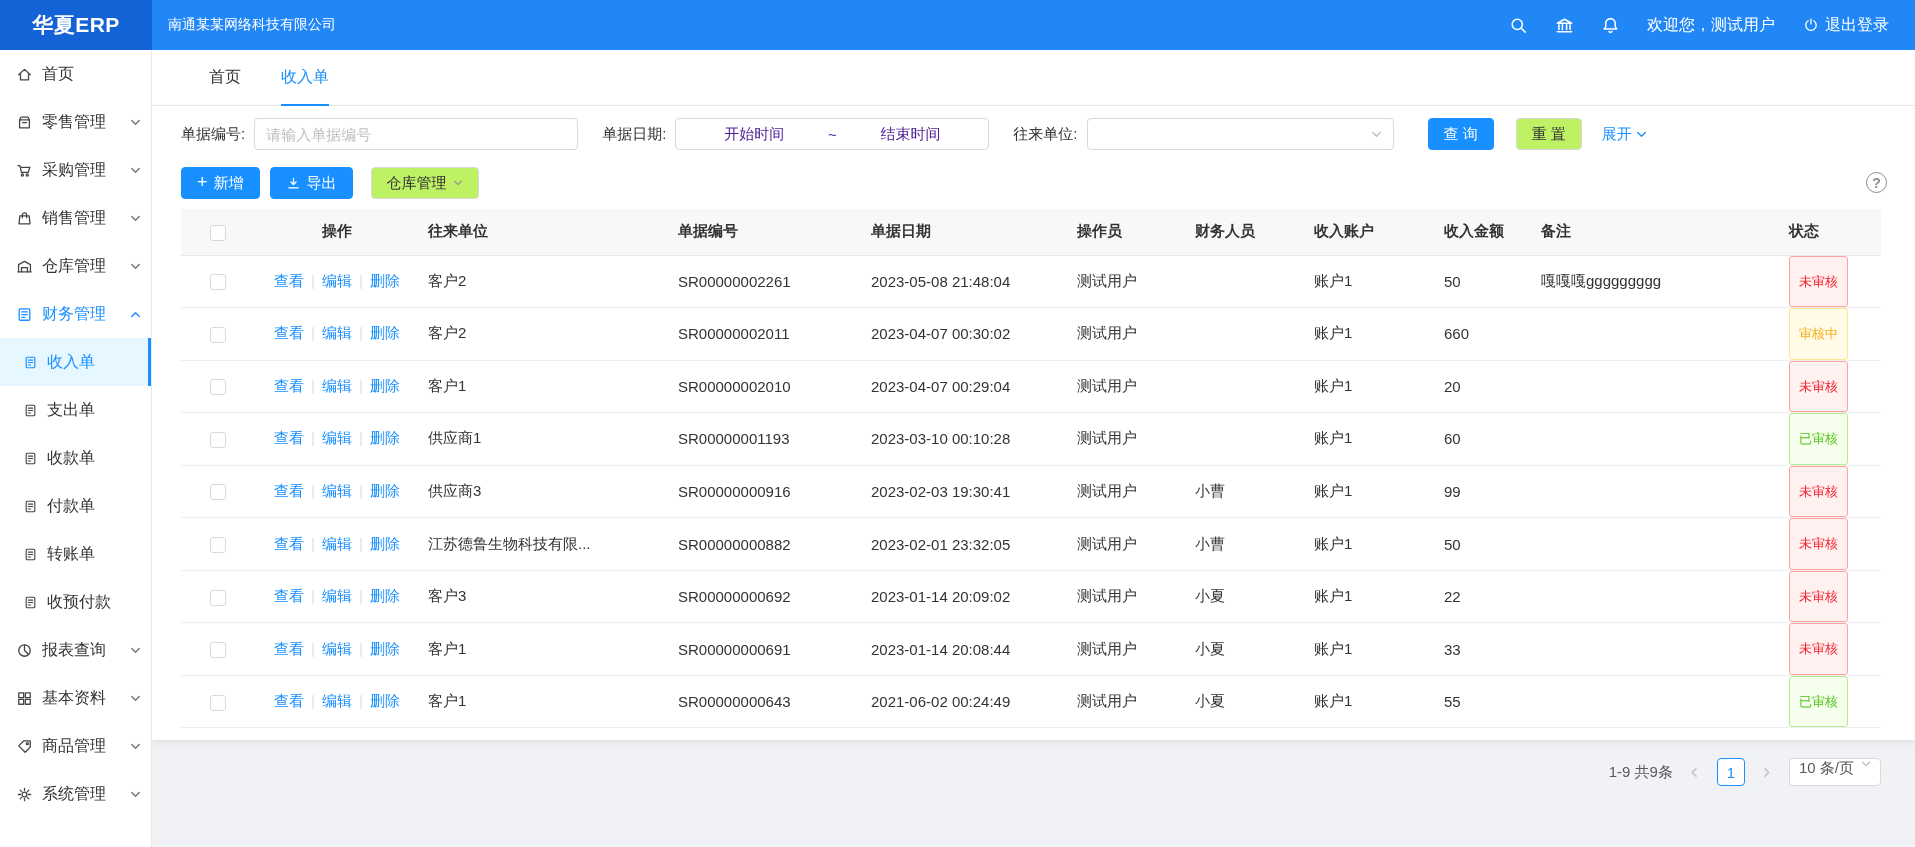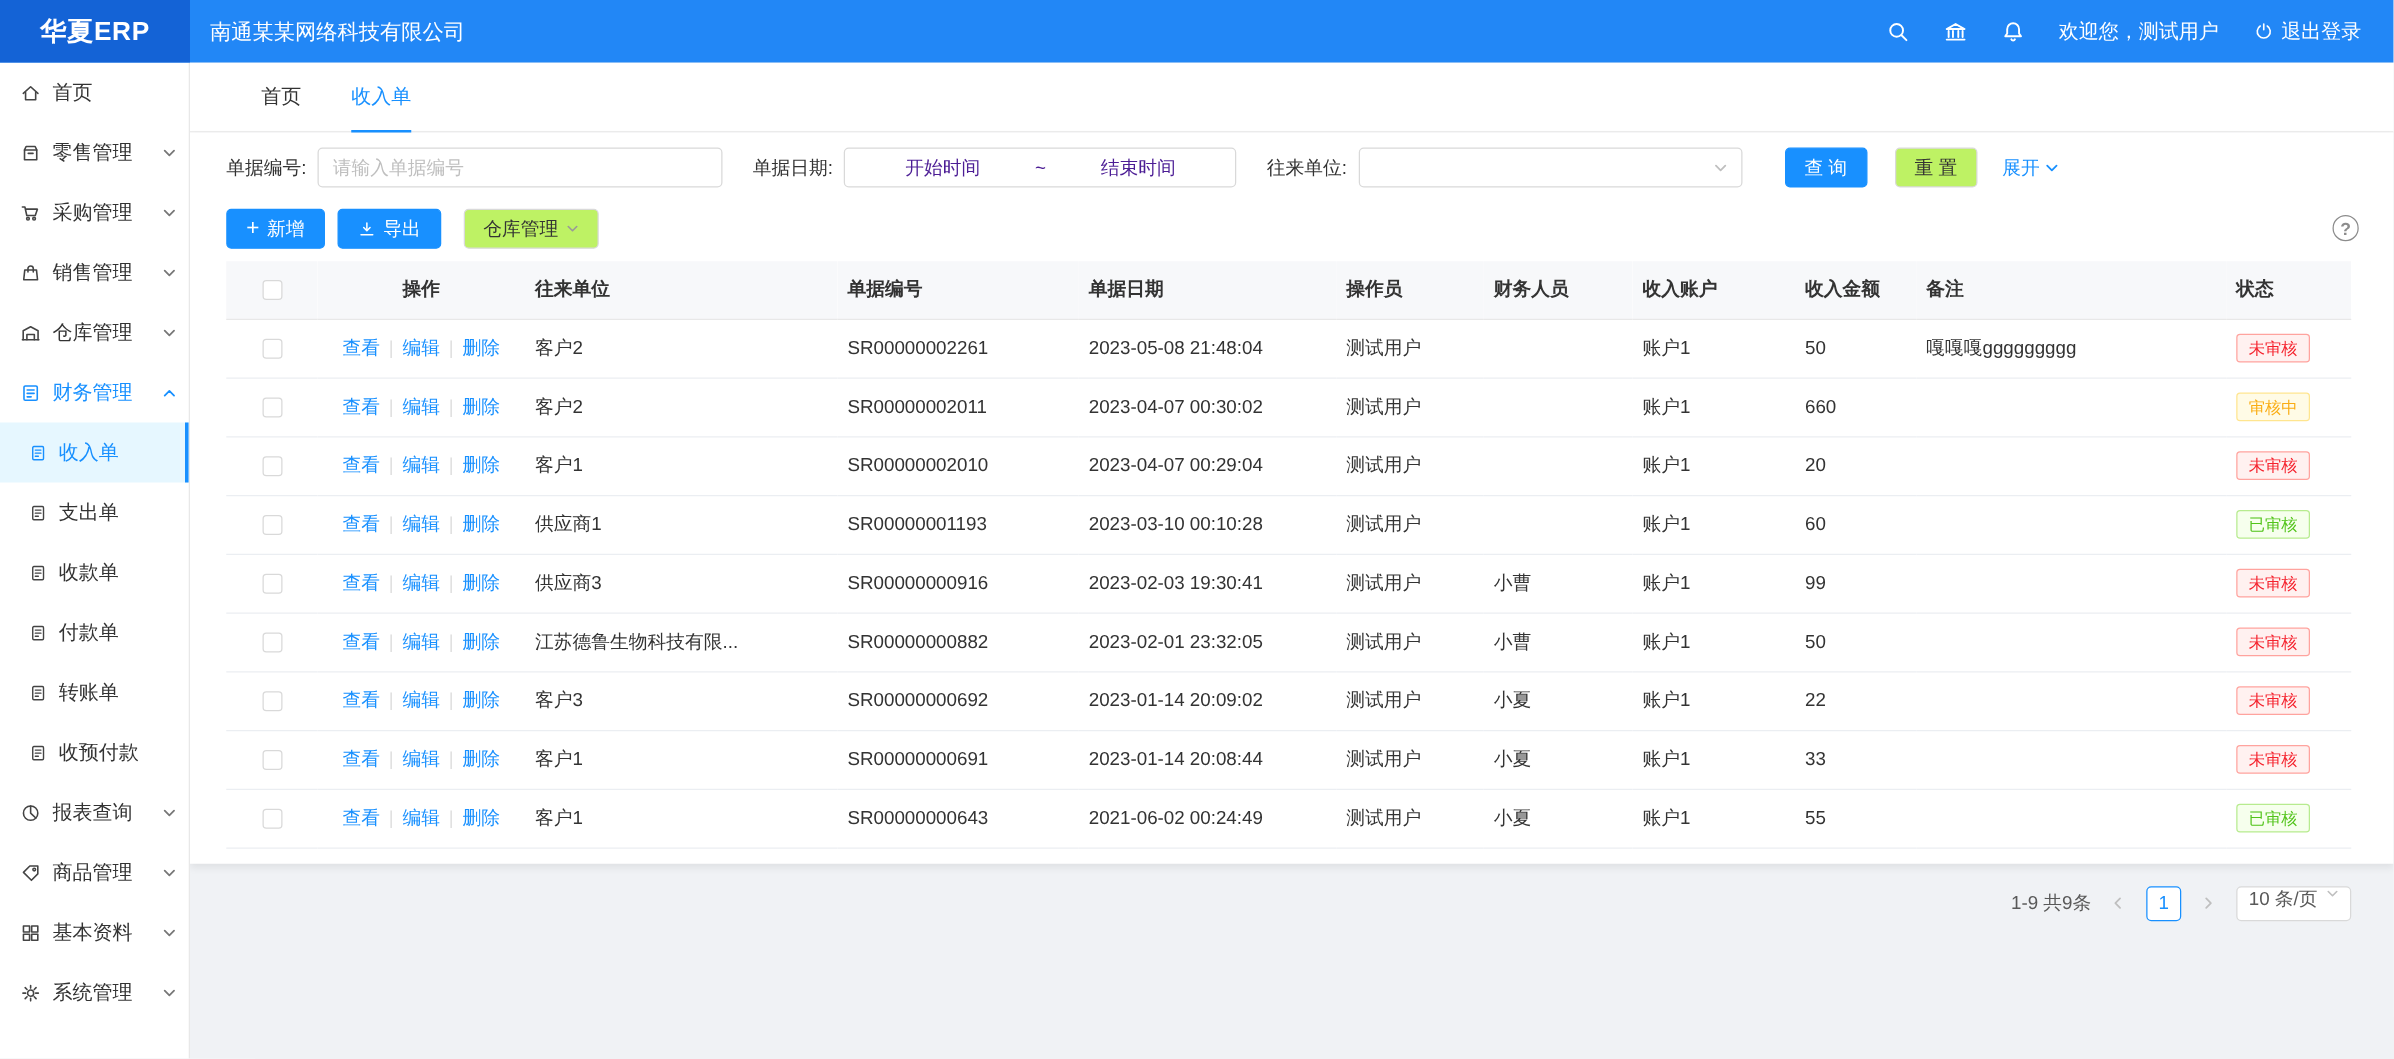--- a/index.html
+++ b/index.html
@@ -3,21 +3,21 @@
 <meta charset="utf-8">
 <style>
   *{margin:0;padding:0;box-sizing:border-box}
   body{font-family:"Liberation Sans","DejaVu Sans",sans-serif;font-size:15px;color:#333;background:#f0f2f5}
   svg{display:block;width:100%;height:100%}
   .app{position:relative;width:1915px;height:847px;background:#f0f2f5;overflow:hidden}
 
   
   .topbar{position:absolute;top:0;left:0;right:0;height:50px;background:#2287f6;display:flex;align-items:center;z-index:20}
   .logo{width:152px;height:50px;background:#1463d6;color:#fff;font-size:21px;font-weight:bold;display:flex;align-items:center;justify-content:center;letter-spacing:.5px;cursor:pointer;flex:none}
-  .company{color:#fff;font-size:17px;margin-left:16px;white-space:nowrap}
+  .company{color:#fff;font-size:14px;margin-left:16px;white-space:nowrap}
   .topbar-right{margin-left:auto;display:flex;align-items:center;padding-right:26px;color:#fff}
   .top-icon{width:19px;height:19px;color:#fff;cursor:pointer;flex:none}
   .topbar-right>.top-icon{margin-left:27px}
   .welcome{font-size:16px;margin-left:27px;white-space:nowrap}
   .logout{display:flex;align-items:center;gap:6px;margin-left:28px;font-size:16px;cursor:pointer;white-space:nowrap}
   .logout .top-icon{width:16px;height:16px;margin-left:0}
 
   
   .sidebar{position:absolute;top:50px;left:0;bottom:0;width:152px;background:#fff;border-right:1px solid #e8e8e8;z-index:10;overflow:hidden}
   .menu-item,.submenu-item{height:48px;display:flex;align-items:center;cursor:pointer;font-size:16px;color:#333;white-space:nowrap}
@@ -67,21 +67,21 @@
   .help-icon{position:absolute;right:-6px;top:5px;width:21px;height:21px;border:1.5px solid #8c8c8c;border-radius:50%;color:#8c8c8c;font-size:14px;font-weight:bold;display:flex;align-items:center;justify-content:center;cursor:pointer}
 
   
   table{width:100%;border-collapse:collapse;table-layout:fixed;margin-top:10px;font-size:15px}
   thead th{background:#f7f8fa;height:46px;font-weight:700;text-align:left;padding:0 8px;color:#333;border-bottom:1px solid #e8e8e8;white-space:nowrap;overflow:hidden}
   tbody td{height:47px;padding:0 8px;border-bottom:1px solid #ebeef2;color:#333;overflow:hidden;white-space:nowrap;text-overflow:ellipsis;background:#fff}
   .center{text-align:center}
   .cb{display:inline-block;width:16px;height:16px;border:1px solid #d9d9d9;border-radius:3px;background:#fff;vertical-align:middle;cursor:pointer}
   .op-link{color:#1890ff;cursor:pointer;text-decoration:none}
   .op-sep{color:#e0e0e0;margin:0 7px}
-  .badge{display:inline-block;padding:2px 9px;font-size:13px;border-radius:3px;border:1px solid;line-height:1.35}
+  .badge{display:inline-block;padding:16px 9px;font-size:13px;border-radius:3px;border:1px solid;line-height:1.35}
   .badge.red{color:#f5222d;background:#fff1f0;border-color:#ffa39e}
   .badge.orange{color:#faad14;background:#fffbe6;border-color:#ffe58f}
   .badge.green{color:#52c41a;background:#f6ffed;border-color:#b7eb8f}
 
   
   .pagination{display:flex;align-items:center;justify-content:flex-end;margin-top:18px;padding-right:34px;color:#595959;gap:9px}
   .pg-arrow{width:26px;height:26px;display:flex;align-items:center;justify-content:center;color:#bfbfbf;cursor:pointer}
   .pg-arrow .chev-wrap{width:11px;height:11px}
   .pg-num{min-width:28px;height:28px;border:1px solid #1890ff;border-radius:4px;color:#1890ff;background:#fff;display:flex;align-items:center;justify-content:center;cursor:pointer;padding:0 4px}
   .pg-size{height:28px;border:1px solid #d9d9d9;border-radius:4px;background:#fff;display:flex;align-items:flex-start;gap:7px;padding:0 9px;cursor:pointer}
@@ -275,41 +275,41 @@
         <span class="m-label">报表查询</span>
         <span class="m-chev">
           <svg viewBox="0 0 10 10" fill="none" stroke="currentColor" stroke-width="1.3" stroke-linecap="round" stroke-linejoin="round">
             <polyline points="1.6,3.2 5,6.6 8.4,3.2"></polyline>
           </svg>
         </span>
       </div>
       <div class="menu-item">
         <span class="m-icon">
           <svg viewBox="0 0 16 16" fill="none" stroke="currentColor" stroke-width="1.2" stroke-linecap="round" stroke-linejoin="round">
-            <path d="M2.6 7.4 7.4 2.6h6v6l-4.8 4.8z"></path>
-            <circle cx="10.7" cy="5.3" r="1"></circle>
-          </svg>
-        </span>
-        <span class="m-label">商品管理</span>
-        <span class="m-chev">
-          <svg viewBox="0 0 10 10" fill="none" stroke="currentColor" stroke-width="1.3" stroke-linecap="round" stroke-linejoin="round">
-            <polyline points="1.6,3.2 5,6.6 8.4,3.2"></polyline>
-          </svg>
-        </span>
-      </div>
-      <div class="menu-item">
-        <span class="m-icon">
-          <svg viewBox="0 0 16 16" fill="none" stroke="currentColor" stroke-width="1.2" stroke-linecap="round" stroke-linejoin="round">
             <rect x="2.6" y="2.6" width="4.6" height="4.6"></rect>
             <rect x="8.8" y="2.6" width="4.6" height="4.6"></rect>
             <rect x="2.6" y="8.8" width="4.6" height="4.6"></rect>
             <rect x="8.8" y="8.8" width="4.6" height="4.6"></rect>
           </svg>
         </span>
         <span class="m-label">基本资料</span>
+        <span class="m-chev">
+          <svg viewBox="0 0 10 10" fill="none" stroke="currentColor" stroke-width="1.3" stroke-linecap="round" stroke-linejoin="round">
+            <polyline points="1.6,3.2 5,6.6 8.4,3.2"></polyline>
+          </svg>
+        </span>
+      </div>
+      <div class="menu-item">
+        <span class="m-icon">
+          <svg viewBox="0 0 16 16" fill="none" stroke="currentColor" stroke-width="1.2" stroke-linecap="round" stroke-linejoin="round">
+            <path d="M2.6 7.4 7.4 2.6h6v6l-4.8 4.8z"></path>
+            <circle cx="10.7" cy="5.3" r="1"></circle>
+          </svg>
+        </span>
+        <span class="m-label">商品管理</span>
         <span class="m-chev">
           <svg viewBox="0 0 10 10" fill="none" stroke="currentColor" stroke-width="1.3" stroke-linecap="round" stroke-linejoin="round">
             <polyline points="1.6,3.2 5,6.6 8.4,3.2"></polyline>
           </svg>
         </span>
       </div>
       <div class="menu-item">
         <span class="m-icon">
           <svg viewBox="0 0 16 16" fill="none" stroke="currentColor" stroke-width="1.2" stroke-linecap="round" stroke-linejoin="round">
             <circle cx="8" cy="8" r="2.3"></circle>

